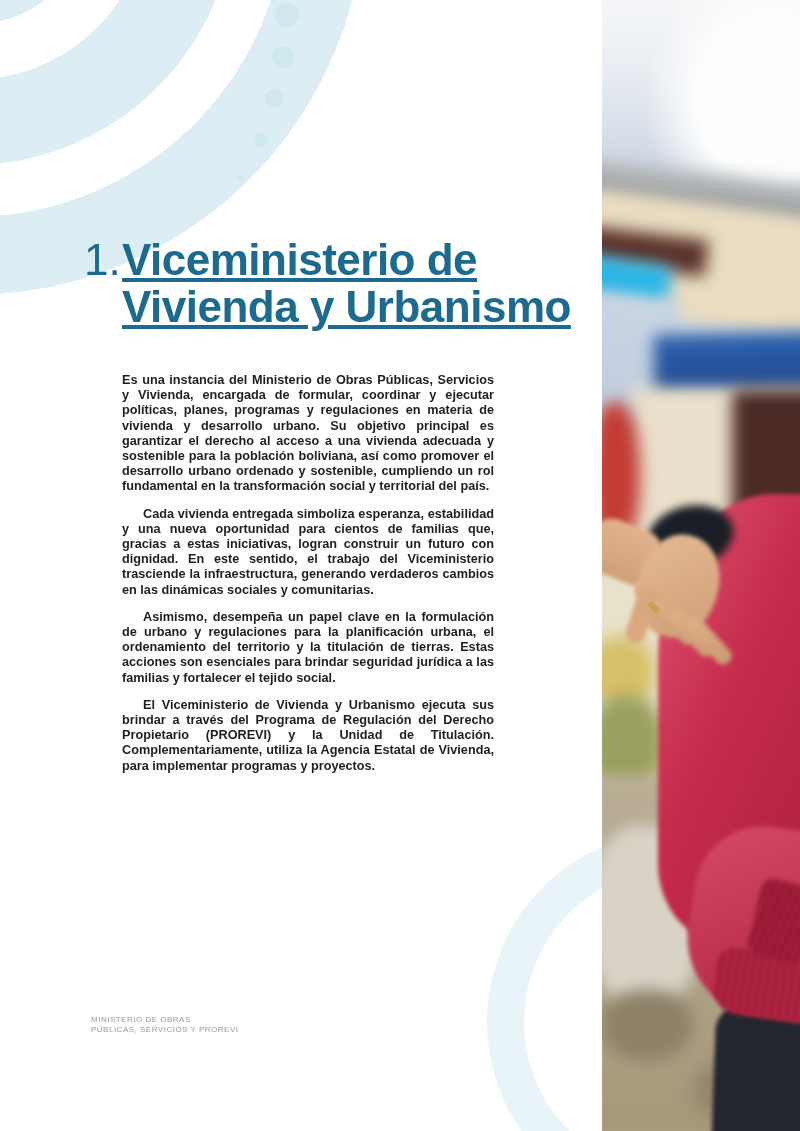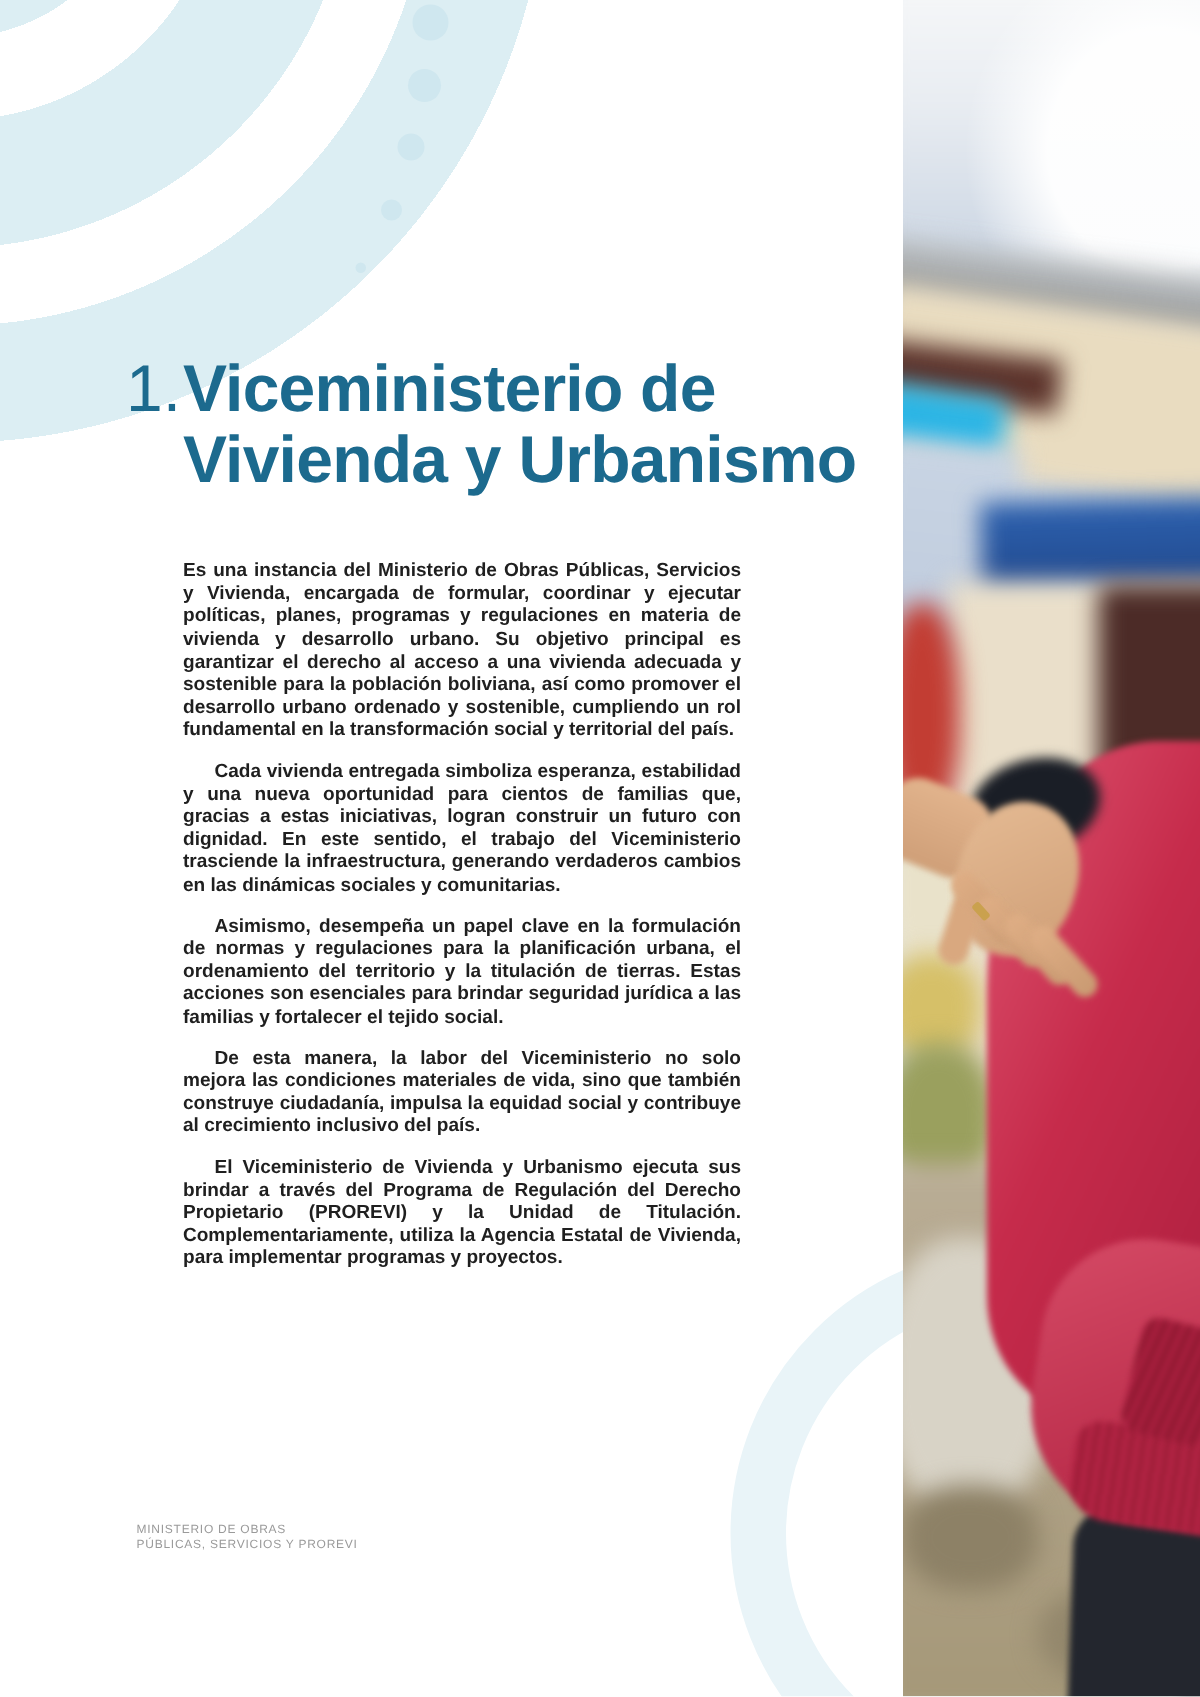--- a/index.html
+++ b/index.html
@@ -17,21 +17,21 @@
   }
   .deco-dot{position:absolute;border-radius:50%;background:#cfe7ef;z-index:0;}
   .deco-ring{
     position:absolute;left:487px;top:831px;width:382px;height:382px;z-index:1;
     border:37px solid #e9f4f8;border-radius:50%;box-sizing:border-box;
   }
   
   .content{position:absolute;inset:0;z-index:2;}
   .heading{position:absolute;left:84px;top:236px;display:flex;color:#1c6a8e;}
   .heading .num{font-size:44px;line-height:47px;font-weight:400;width:38px;flex:none;}
-  .heading .title{font-size:44px;line-height:47px;font-weight:700;width:450px;letter-spacing:-0.5px;}
+  .heading .title{font-size:44px;line-height:47px;font-weight:700;width:450px;letter-spacing:-0.5px;text-decoration:underline;}
   .bodytext{
     position:absolute;left:122px;top:373px;width:372px;
     font-size:12.7px;line-height:15.2px;color:#1f1f1f;text-align:justify;font-weight:bold;
   }
   .bodytext p{margin:0;text-indent:21px;}
   .bodytext p:first-child{text-indent:0;}
   .bodytext p + p{margin-top:12px;}
   
   .page-num{position:absolute;left:49px;top:1131px;font-size:22px;color:#2fa8c5;z-index:2;}
   .ministry{position:absolute;left:91px;top:1015px;font-size:8px;line-height:10px;
@@ -56,22 +56,21 @@
   <div class="deco-ring"></div>
 
   <div class="content">
     <div class="heading">
       <span class="num">1.</span>
       <span class="title">Viceministerio de Vivienda y Urbanismo</span>
     </div>
     <div class="bodytext">
       <p>Es una instancia del Ministerio de Obras Públicas, Servicios y Vivienda, encargada de formular, coordinar y ejecutar políticas, planes, programas y regulaciones en materia de vivienda y desarrollo urbano. Su objetivo principal es garantizar el derecho al acceso a una vivienda adecuada y sostenible para la población boliviana, así como promover el desarrollo urbano ordenado y sostenible, cumpliendo un rol fundamental en la transformación social y territorial del país.</p>
       <p>Cada vivienda entregada simboliza esperanza, estabilidad y una nueva oportunidad para cientos de familias que, gracias a estas iniciativas, logran construir un futuro con dignidad. En este sentido, el trabajo del Viceministerio trasciende la infraestructura, generando verdaderos cambios en las dinámicas sociales y comunitarias.</p>
-      <p>Asimismo, desempeña un papel clave en la formulación de normas y regulaciones para la planificación urbana, el ordenamiento del territorio y la titulación de tierras. Estas acciones son esenciales para brindar seguridad jurídica a las familias y fortalecer el tejido social.</p>
-      <p>De esta manera, la labor del Viceministerio no solo mejora las condiciones materiales de vida, sino que también construye ciudadanía, impulsa la equidad social y contribuye al crecimiento inclusivo del país.</p>
+      <p>Asimismo, desempeña un papel clave en la formulación de urbano y regulaciones para la planificación urbana, el ordenamiento del territorio y la titulación de tierras. Estas acciones son esenciales para brindar seguridad jurídica a las familias y fortalecer el tejido social.</p>
       <p>El Viceministerio de Vivienda y Urbanismo ejecuta sus brindar a través del Programa de Regulación del Derecho Propietario (PROREVI) y la Unidad de Titulación. Complementariamente, utiliza la Agencia Estatal de Vivienda, para implementar programas y proyectos.</p>
     </div>
   </div>
 
   <span class="page-num">30</span>
   <div class="ministry">
     <div>MINISTERIO DE OBRAS</div>
     <div>PÚBLICAS, SERVICIOS Y PROREVI</div>
   </div>
 

